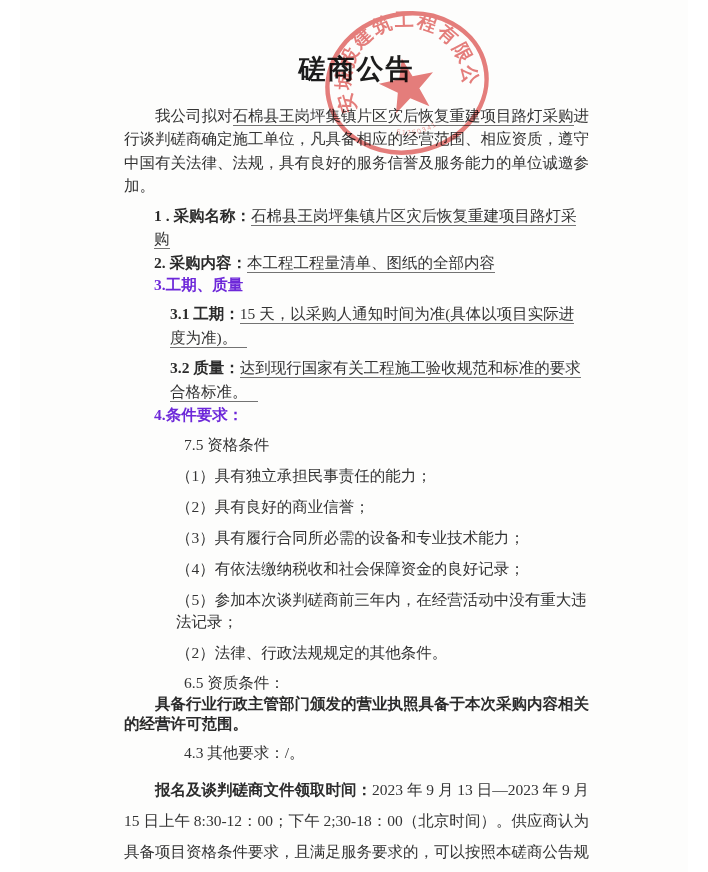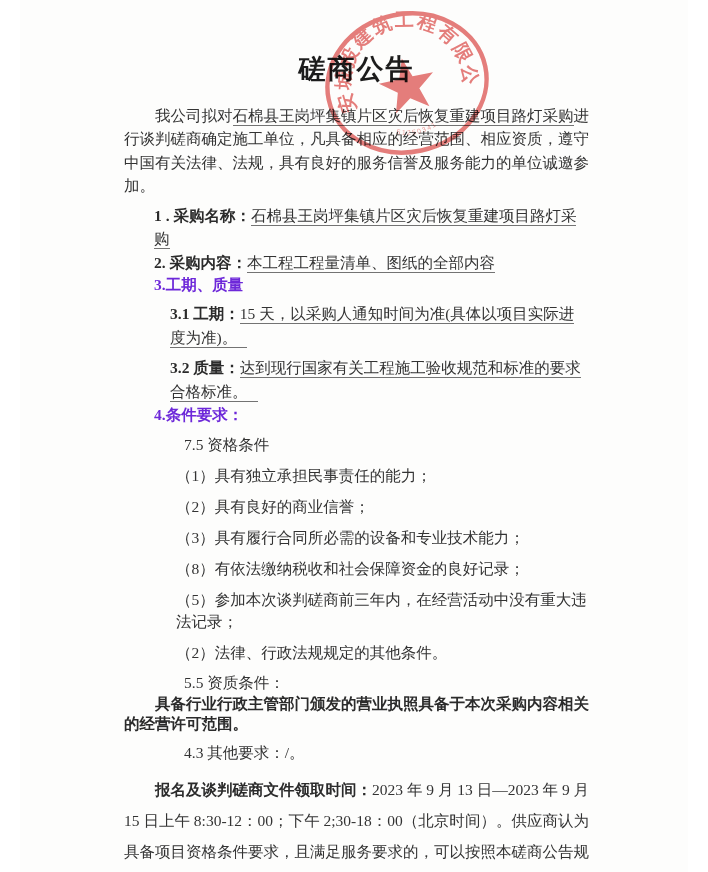--- a/index.html
+++ b/index.html
@@ -82,23 +82,23 @@
       <p class="ln item"><span class="b">1 . 采购名称：</span><span class="u">石棉县王岗坪集镇片区灾后恢复重建项目路灯采购</span></p>
       <p class="ln item"><span class="b">2.  采购内容：</span><span class="u">本工程工程量清单、图纸的全部内容</span></p>
       <p class="ln h"><span>3.工期、质量</span></p>
       <p class="ln sub"><span class="b">3.1 工期：</span><span class="u">15 天，以采购人通知时间为准(具体以项目实际进度为准)。</span></p>
       <p class="ln sub"><span class="b">3.2 质量：</span><span class="u">达到现行国家有关工程施工验收规范和标准的要求合格标准。</span></p>
       <p class="ln h"><span>4.条件要求：</span></p>
       <p class="ln sub2"><span>7.5 资格条件</span></p>
       <p class="ln enum"><span>（1）具有独立承担民事责任的能力；</span></p>
       <p class="ln enum"><span>（2）具有良好的商业信誉；</span></p>
       <p class="ln enum"><span>（3）具有履行合同所必需的设备和专业技术能力；</span></p>
-      <p class="ln enum"><span>（8）有依法缴纳税收和社会保障资金的良好记录；</span></p>
+      <p class="ln enum"><span>（4）有依法缴纳税收和社会保障资金的良好记录；</span></p>
       <p class="ln enum"><span>（5）参加本次谈判磋商前三年内，在经营活动中没有重大违法记录；</span></p>
       <p class="ln enum"><span>（2）法律、行政法规规定的其他条件。</span></p>
-      <p class="ln sub2"><span>5.5 资质条件：</span></p>
+      <p class="ln sub2"><span>6.5 资质条件：</span></p>
       <p class="ln bpara"><span class="b">具备行业行政主管部门颁发的营业执照具备于本次采购内容相关的经营许可范围。</span></p>
       <p class="ln sub2"><span>4.3 其他要求：/。</span></p>
       <p class="ln wpara"><span class="b">报名及谈判磋商文件领取时间：</span><span>2023 年 9 月 13 日—2023 年 9 月 15 日上午 8:30-12：00；下午 2;30-18：00（北京时间）。供应商认为具备项目资格条件要求，且满足服务要求的，可以按照本磋商公告规定的时间、地点、报名方式，进行领取谈判磋商文件。</span></p>
       <p class="ln field first"><span class="b">5.  领取谈判磋商文件方式：</span></p>
     </div>
 
 </div>
 
 </body></html>

